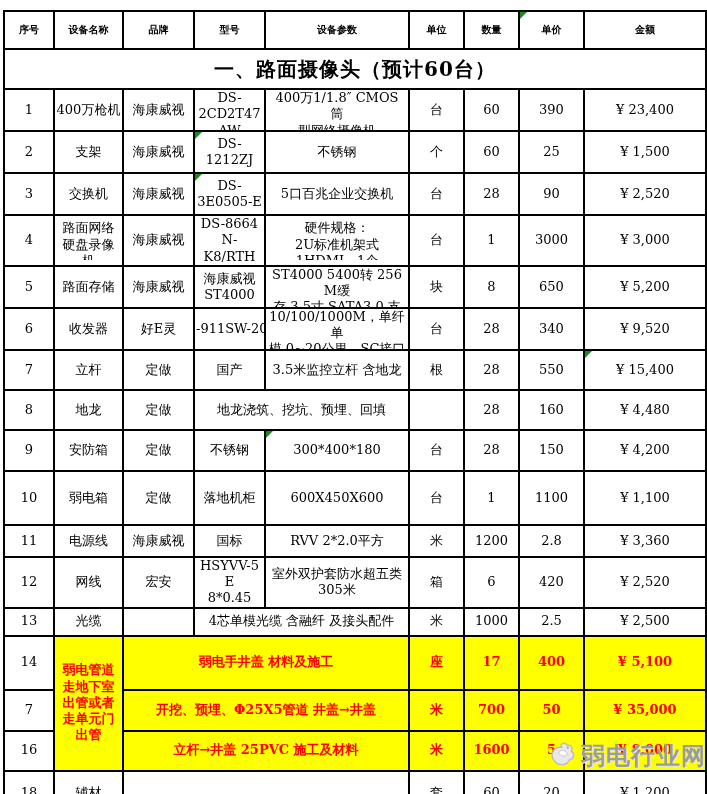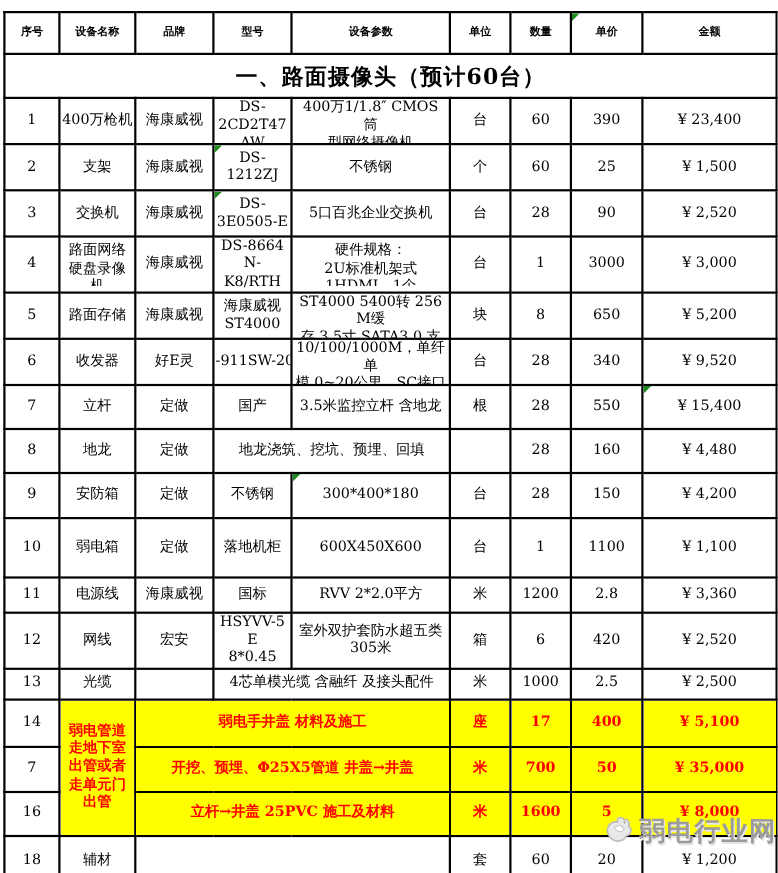--- a/index.html
+++ b/index.html
@@ -232,21 +232,21 @@
     <td>13</td>
     <td>光缆</td>
     <td></td>
     <td colspan="2">4芯单模光缆  含融纤  及接头配件</td>
     <td>米</td>
     <td>1000</td>
     <td>2.5</td>
     <td>¥ 2,500</td>
   </tr>
 
-  <tr style="height:43px">
+  <tr style="height:54px">
     <td>14</td>
     <td rowspan="3" class="hl">弱电管道
 走地下室
 出管或者
 走单元门
 出管</td>
     <td colspan="3" class="hl">弱电手井盖  材料及施工</td>
     <td class="hl">座</td>
     <td class="hl">17</td>
     <td class="hl">400</td>

